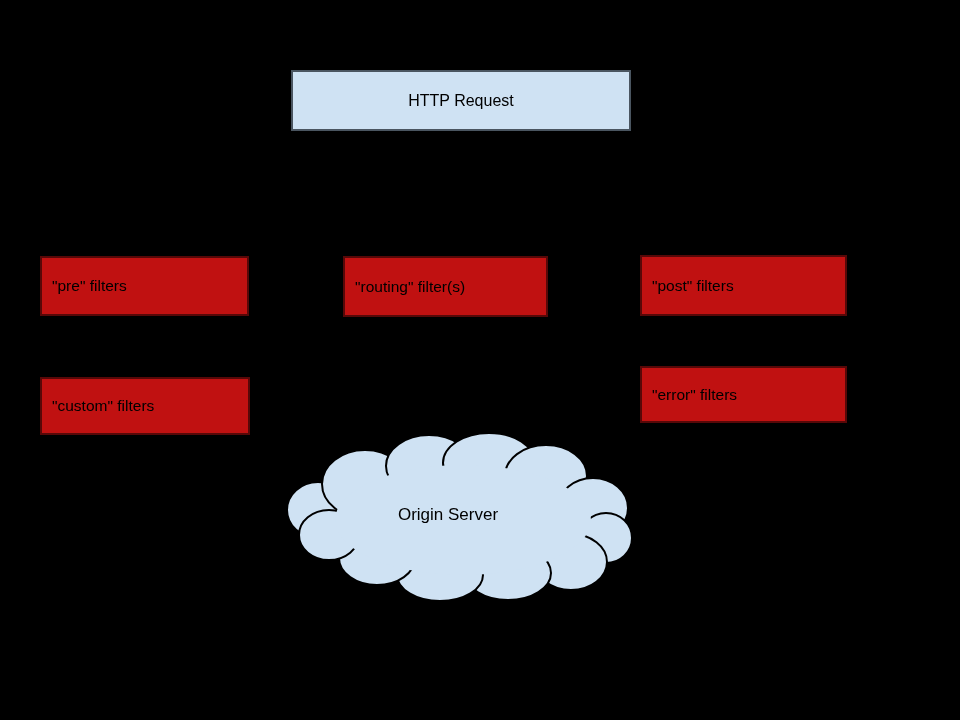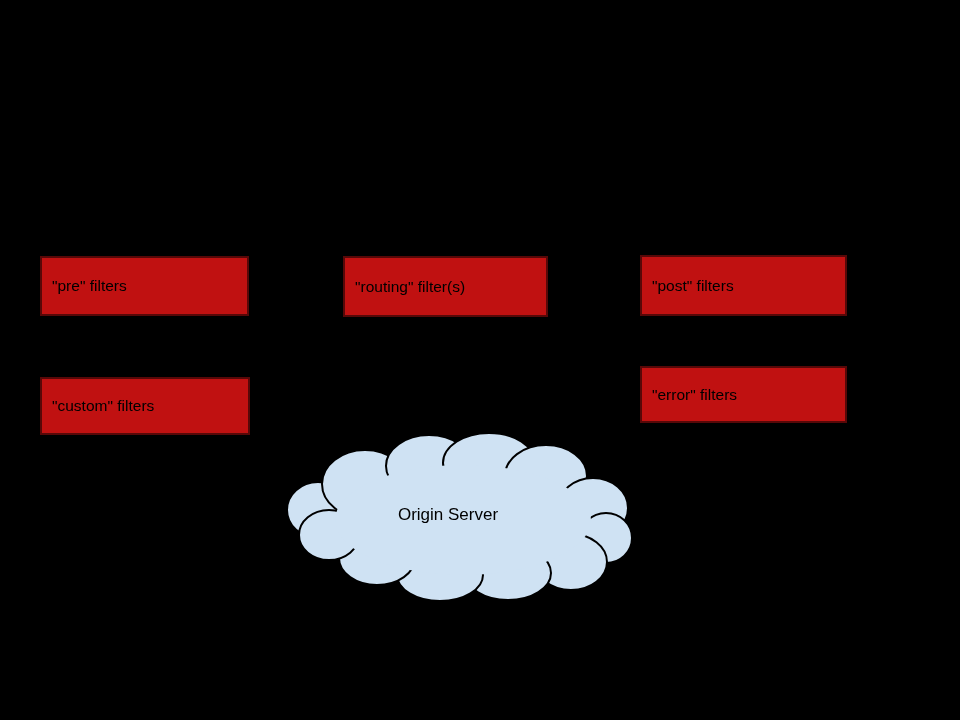--- a/index.html
+++ b/index.html
@@ -53,20 +53,23 @@
     font-size: 17px;
     fill: var(--text, #000);
     text-anchor: middle;
   }
 </style>
 </head>
 <body>
 
 <div class="canvas">
 
+  <div id="http" class="node rect-blue">
+    <span>HTTP Request</span>
+  </div>
 
   <div id="pre" class="node filter">
     <span>"pre" filters</span>
   </div>
 
   <div id="routing" class="node filter">
     <span>"routing" filter(s)</span>
   </div>
 
   <div id="post" class="node filter">

